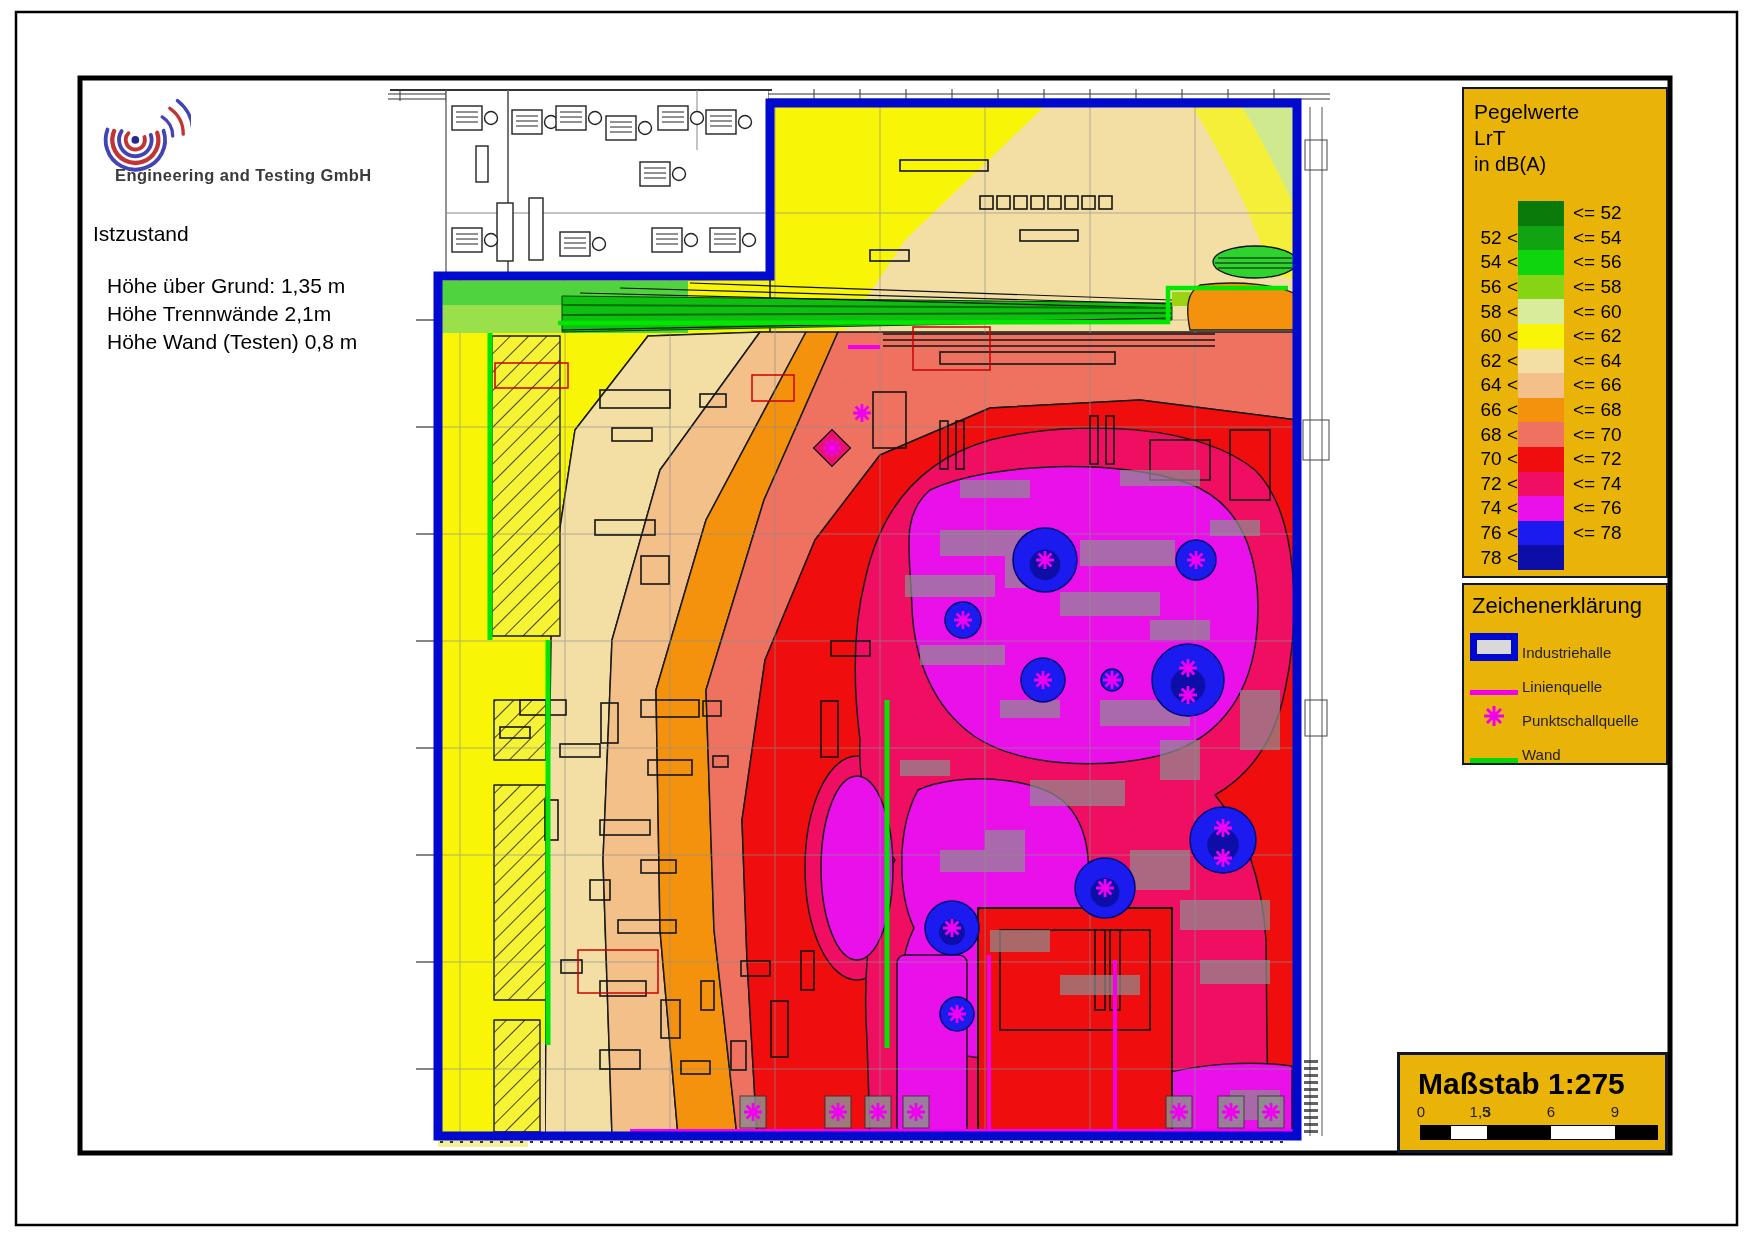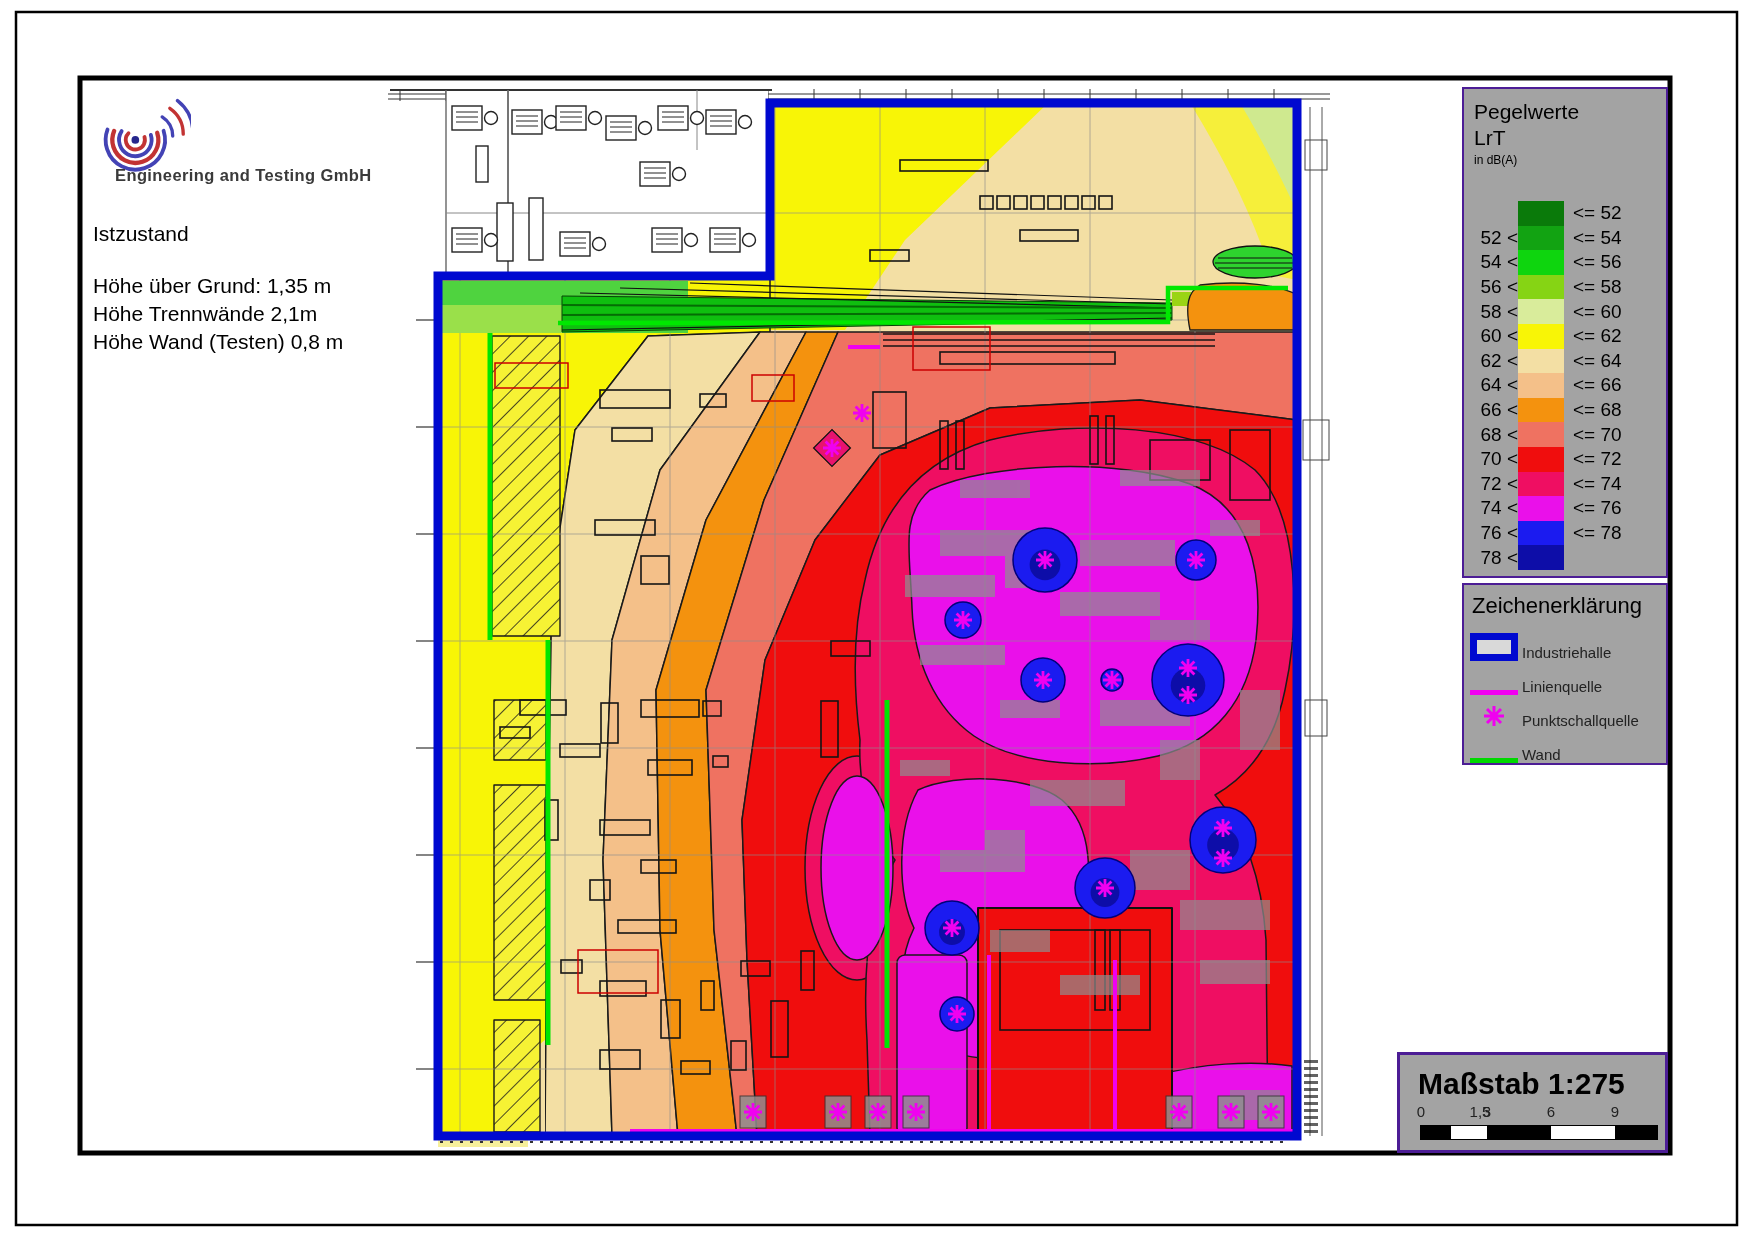--- a/index.html
+++ b/index.html
@@ -6,23 +6,23 @@
   .page{position:relative;width:1754px;height:1240px;background:#ffffff;
         font-family:"Liberation Sans",sans-serif;overflow:hidden;}
   .abs{position:absolute;}
   svg{display:block;}
   
   .logo-brand{font-weight:bold;font-size:47px;color:#26268c;letter-spacing:2px;line-height:1;}
   .logo-sub{font-weight:bold;font-size:16.5px;color:#3a3a3a;letter-spacing:.4px;}
   
   .info-line{font-size:21px;color:#000;line-height:28px;white-space:nowrap;}
   
-  .panel{background:#a3a3a3;border:2px solid #4c1d95;box-sizing:border-box;}
+  .panel{background:#eab308;border:2px solid #0f172a;box-sizing:border-box;}
   .leg-title{font-size:21px;color:#000;line-height:26px;}
-  .leg-small{font-size:12px;color:#000;}
+  .leg-small{font-size:20px;color:#000;}
   .lrow{display:flex;align-items:center;height:24.6px;}
   .ll{width:52px;text-align:right;padding-right:0;font-size:19px;color:#000;}
   .sw{width:46px;height:24.6px;flex:0 0 46px;}
   .rl{padding-left:9px;font-size:19px;color:#000;white-space:nowrap;}
   
   .z-title{font-size:22px;color:#000;}
   .zitem{display:flex;align-items:flex-end;height:34px;}
   .zicon{width:56px;display:flex;justify-content:center;align-items:center;flex:0 0 56px;}
   .zlabel{font-size:15px;color:#222;}
   .ic-hall{width:34px;height:14px;border:7px solid #0009d0;background:#d9d9d9;}
@@ -373,21 +373,21 @@
       <g fill="none" stroke-linecap="round">
         <path d="M70 26 a24 24 0 0 1 11 20" stroke="#4343b5" stroke-width="3.5"></path>
         <path d="M78 17 a33 33 0 0 1 14 27" stroke="#c23333" stroke-width="3.5"></path>
         <path d="M86 9 a42 42 0 0 1 16 33" stroke="#4343b5" stroke-width="3.5"></path>
       </g>
     </svg>
     <div class="abs logo-sub" style="left:20px;top:78px">Engineering and Testing GmbH</div>
   </div>
 
   <div class="abs info-line" style="left:93px;top:220px">Istzustand</div>
-  <div class="abs" style="left:93px;top:272px">
+  <div class="abs" style="left:107px;top:272px">
     <div class="info-line">Höhe über Grund: 1,35 m</div>
     <div class="info-line">Höhe Trennwände 2,1m</div>
     <div class="info-line">Höhe Wand (Testen) 0,8 m</div>
   </div>
 
   <div class="abs panel" style="left:1462px;top:87px;width:206px;height:491px">
     <div class="abs leg-title" style="left:10px;top:10px">Pegelwerte</div>
     <div class="abs leg-title" style="left:10px;top:36px">LrT</div>
     <div class="abs leg-small" style="left:10px;top:64px">in dB(A)</div>
     <div class="abs" id="legend-rows" style="left:2px;top:112px;width:200px">

